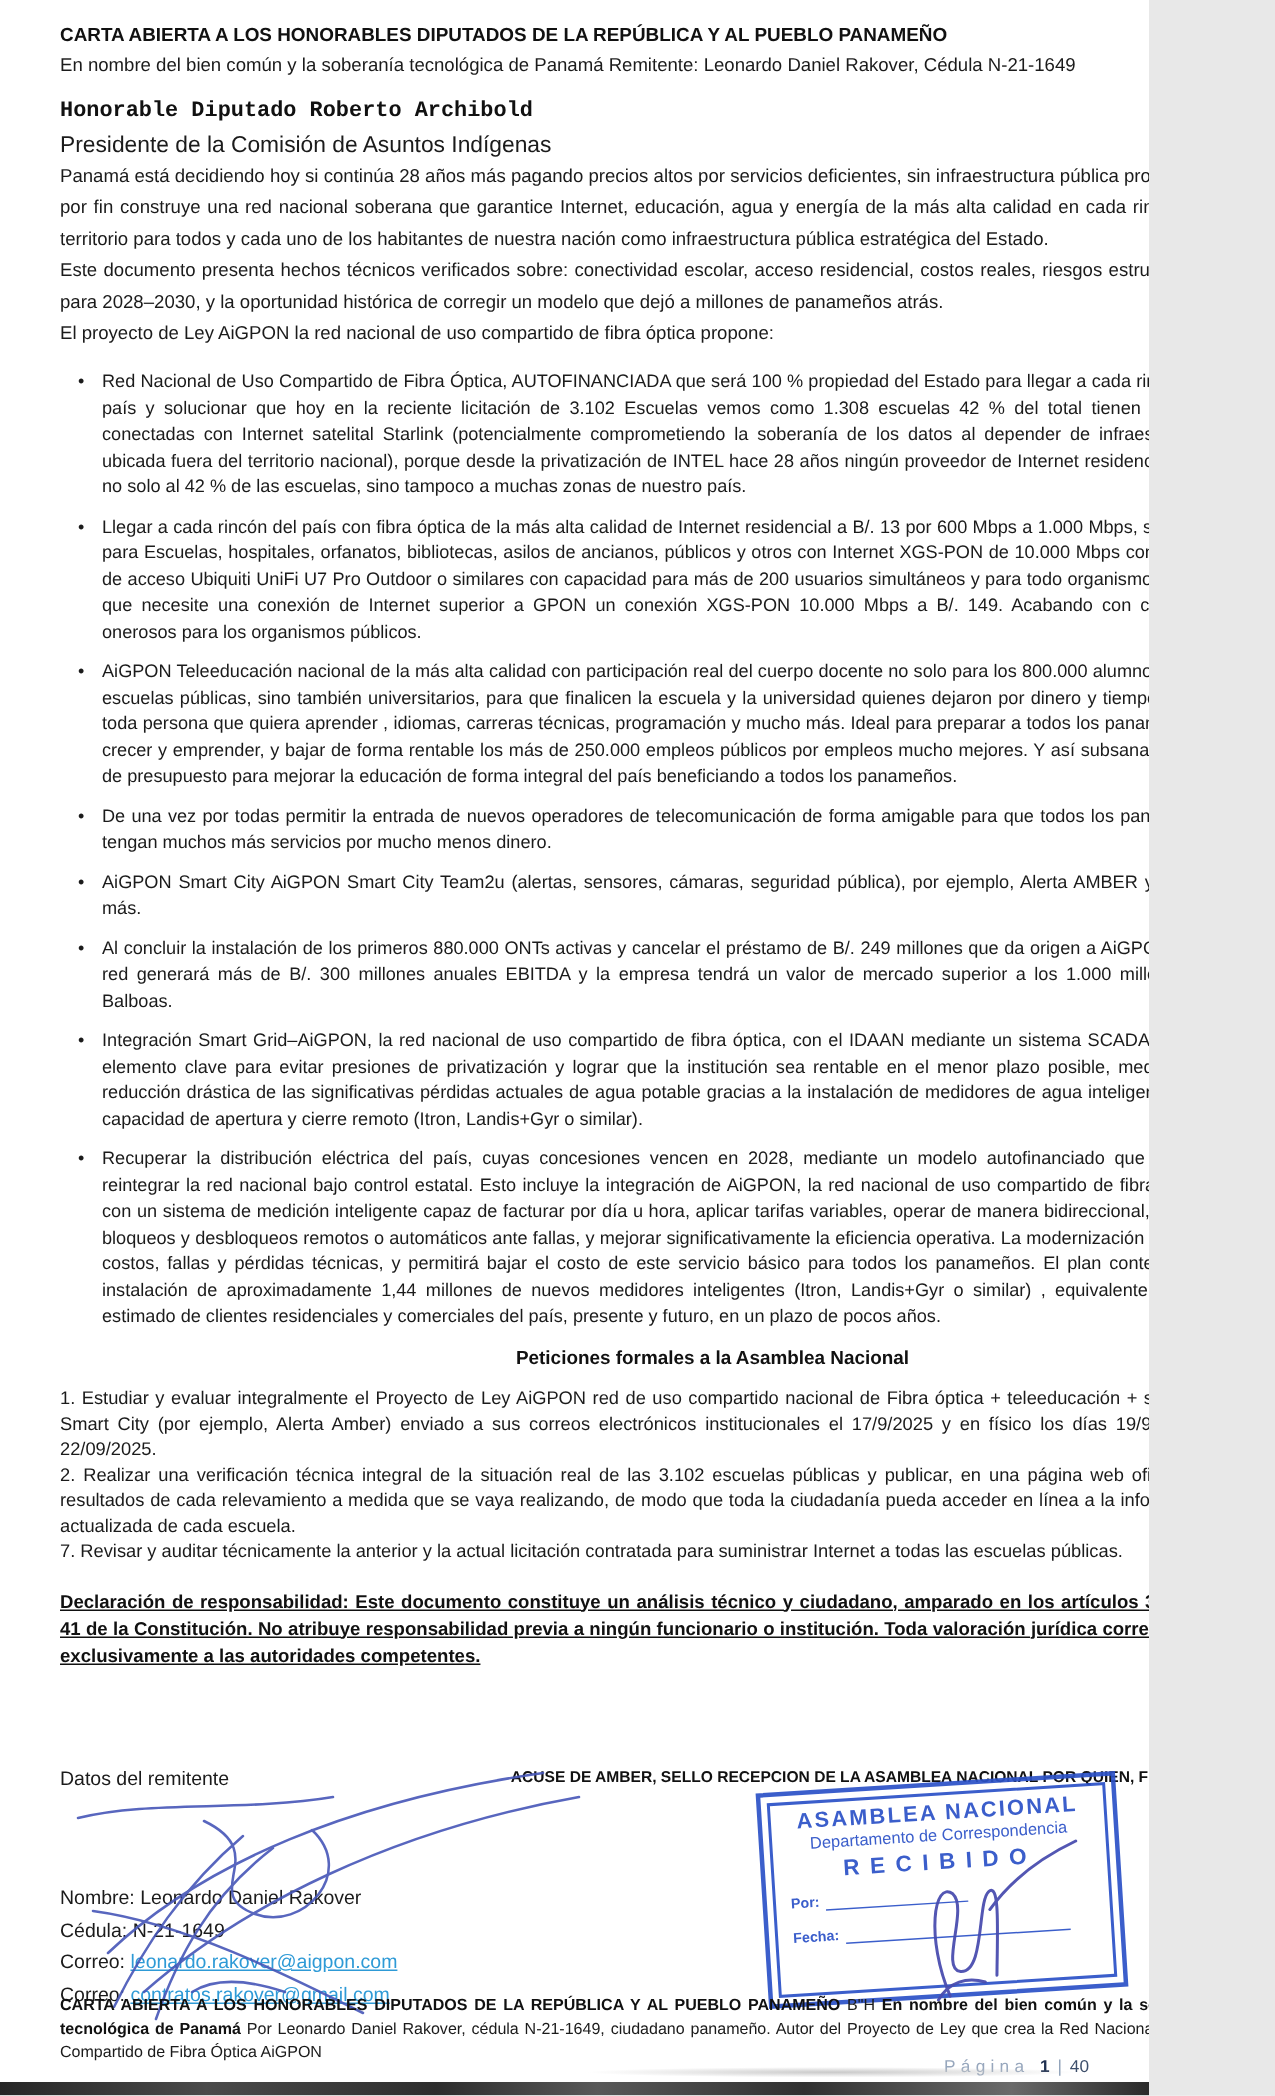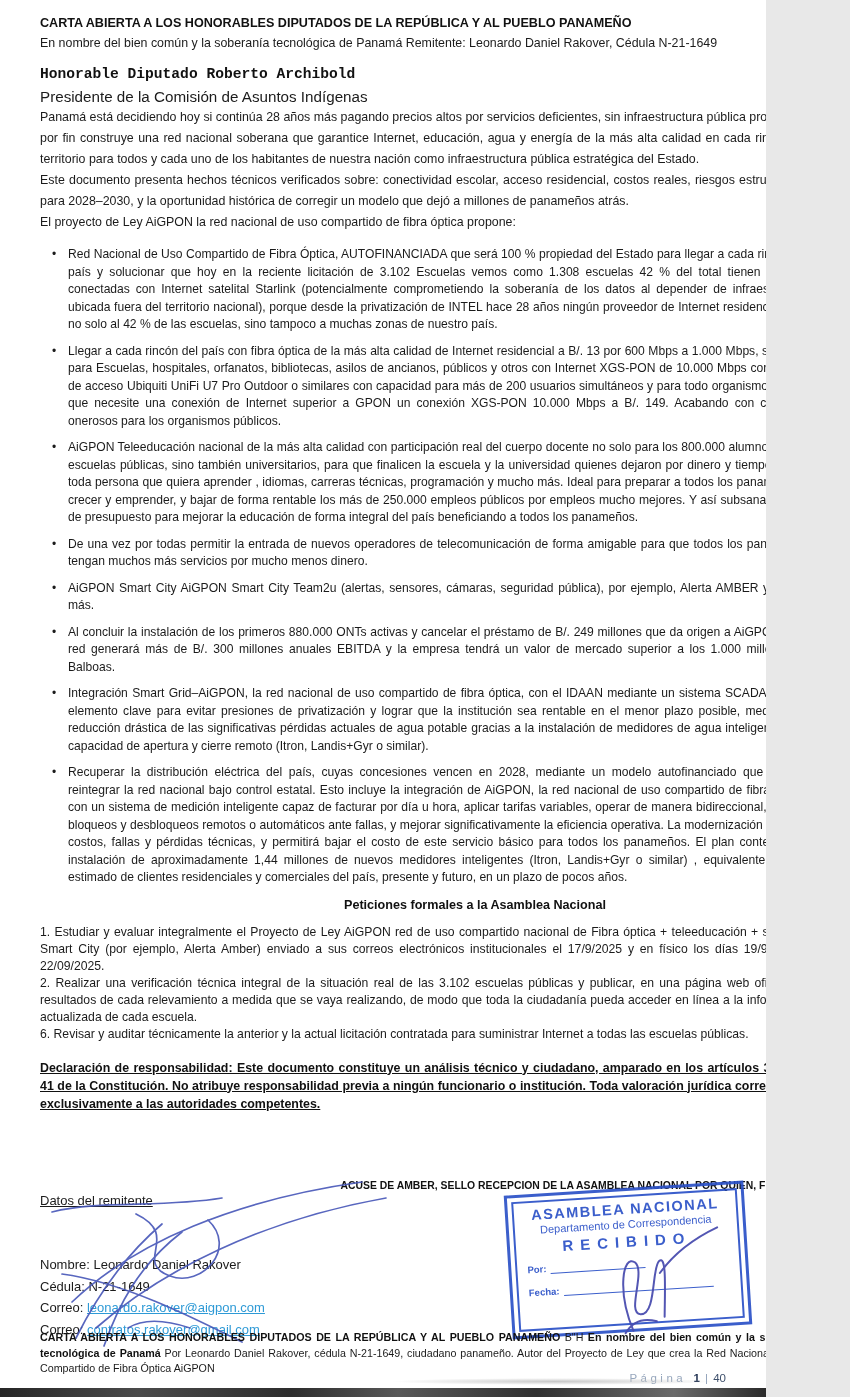--- a/index.html
+++ b/index.html
@@ -41,21 +41,21 @@
   .declaration{
     margin-top:16px;font-size:12.4px;font-weight:bold;line-height:18px;
     text-align:justify;color:#111;text-decoration:underline;
   }
   
   .sender-zone{position:absolute;left:40px;top:1178px;width:770px;height:172px;}
   .acuse{
     position:absolute;left:300px;top:2px;width:500px;
     font-size:10.4px;font-weight:bold;text-align:center;color:#111;
   }
-  .sender-heading{position:absolute;left:0;top:15px;font-size:13px;text-decoration:underline;}
+  .sender-heading{position:absolute;left:0;top:0;font-size:13px;}
   .sender-lines{position:absolute;left:0;top:76px;font-size:13px;line-height:21.5px;}
   .sender-lines .row{white-space:nowrap;}
   .email-link{color:#2e9ad6;text-decoration:underline;cursor:pointer;}
   
   .stamp{
     position:absolute;left:468px;top:10px;width:240px;height:144px;
     border:3px solid #2b51c7;transform:rotate(-3.6deg);
     box-sizing:border-box;opacity:.92;
   }
   .stamp-inner{
@@ -118,21 +118,21 @@
       <li>AiGPON Smart City AiGPON Smart City  Team2u (alertas, sensores, cámaras, seguridad pública), por ejemplo, Alerta AMBER y mucho más.</li>
       <li>Al concluir la instalación de los primeros 880.000 ONTs activas y cancelar el préstamo de B/. 249 millones que da origen a AiGPON, esta red generará más de B/. 300 millones anuales EBITDA y la empresa tendrá un valor de mercado superior a los 1.000 millones de Balboas.</li>
       <li>Integración Smart Grid–AiGPON, la red nacional de uso compartido de fibra óptica, con el IDAAN mediante un sistema SCADA hídrico, elemento clave para evitar presiones de privatización y lograr que la institución sea rentable en el menor plazo posible, mediante la reducción drástica de las significativas pérdidas actuales de agua potable gracias a la instalación de medidores de agua inteligentes con capacidad de apertura y cierre remoto (Itron, Landis+Gyr o similar).</li>
       <li>Recuperar la distribución eléctrica del país, cuyas concesiones vencen en 2028, mediante un modelo autofinanciado que permita reintegrar la red nacional bajo control estatal. Esto incluye la integración de AiGPON, la red nacional de uso compartido de fibra óptica, con un sistema de medición inteligente capaz de facturar por día u hora, aplicar tarifas variables, operar de manera bidireccional, realizar bloqueos y desbloqueos remotos o automáticos ante fallas, y mejorar significativamente la eficiencia operativa. La modernización reducirá costos, fallas y pérdidas técnicas, y permitirá bajar el costo de este servicio básico para todos los panameños. El plan contempla la instalación de aproximadamente 1,44 millones de nuevos medidores inteligentes (Itron, Landis+Gyr o similar) , equivalente al total estimado de clientes residenciales y comerciales del país, presente y futuro, en un plazo de pocos años.</li>
     </ul>
 
     <div class="pet-heading">Peticiones formales a la Asamblea Nacional</div>
     <div class="petitions">
       <p>1. Estudiar y evaluar integralmente el Proyecto de Ley AiGPON red de uso compartido nacional de Fibra óptica + teleeducación + servicios Smart City (por ejemplo, Alerta Amber) enviado a sus correos electrónicos institucionales el 17/9/2025 y en físico los días 19/9/2025 y 22/09/2025.</p>
       <p>2. Realizar una verificación técnica integral de la situación real de las 3.102 escuelas públicas y publicar, en una página web oficial, los resultados de cada relevamiento a medida que se vaya realizando, de modo que toda la ciudadanía pueda acceder en línea a la información actualizada de cada escuela.</p>
-      <p>6. Revisar y auditar técnicamente la anterior y la actual licitación contratada para suministrar Internet a  todas las escuelas públicas.</p>
+      <p>7. Revisar y auditar técnicamente la anterior y la actual licitación contratada para suministrar Internet a  todas las escuelas públicas.</p>
     </div>
 
     <p class="declaration">Declaración de responsabilidad: Este documento constituye un análisis técnico y ciudadano, amparado en los artículos 37, 40 y 41 de la Constitución. No atribuye responsabilidad previa a ningún funcionario o institución. Toda valoración jurídica corresponde exclusivamente a las autoridades competentes.</p>
   </div>
 
   <div class="sender-zone">
     <div class="acuse">ACUSE DE AMBER,  SELLO  RECEPCION DE LA ASAMBLEA  NACIONAL POR QUIEN,  FECHA  y HORA.</div>
     <div class="sender-heading">Datos del remitente</div>
 
     <div class="sender-lines">

